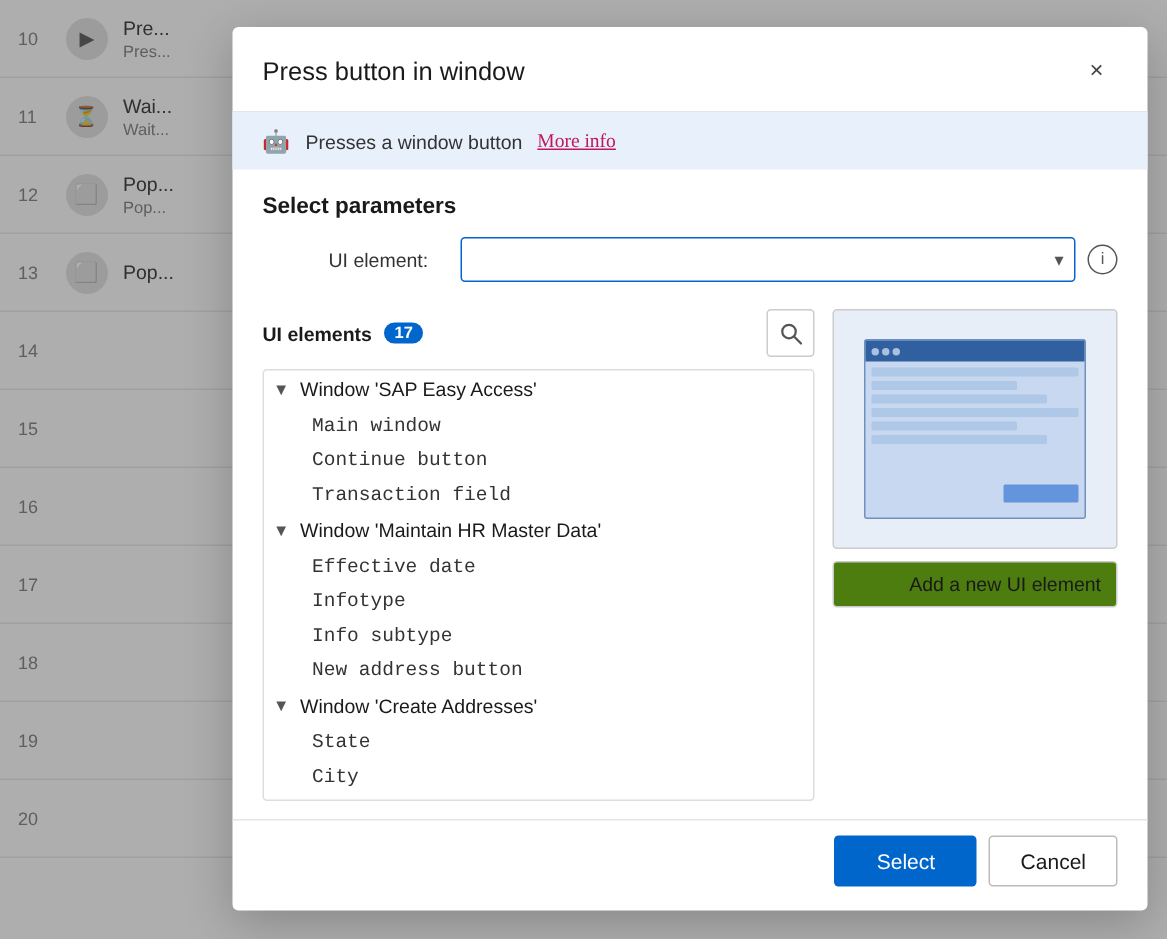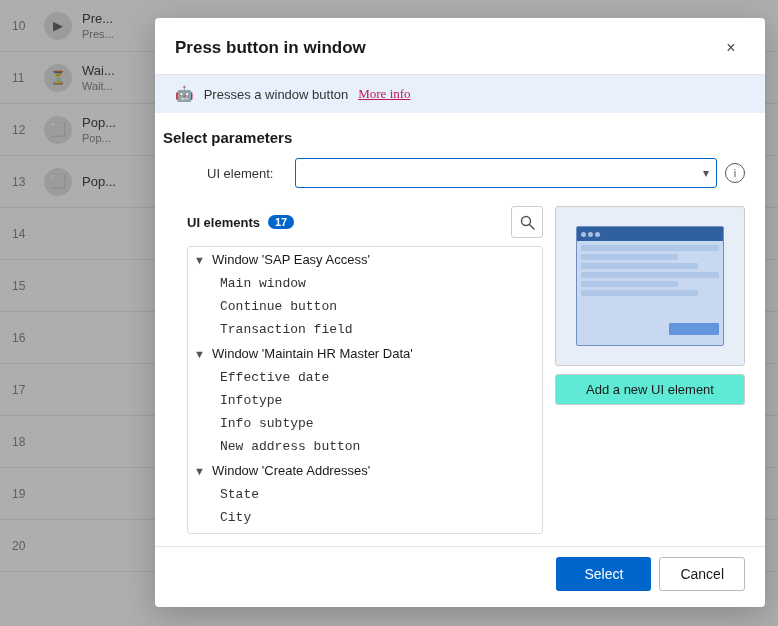--- a/index.html
+++ b/index.html
@@ -80,21 +80,21 @@
     .modal-header {
       display: flex;
       align-items: center;
       justify-content: space-between;
       padding: 16px 20px 12px 20px;
       border-bottom: 1px solid #e5e5e5;
     }
 
     .modal-title {
       font-size: 17px;
-      font-weight: 700;
+      font-weight: 400;
       color: #1a1a1a;
     }
 
     .modal-close {
       width: 28px;
       height: 28px;
       border: none;
       background: none;
       cursor: pointer;
       display: flex;
@@ -123,21 +123,21 @@
 
     .info-banner a {
       color: #be185d;
       text-decoration: underline;
       cursor: pointer;
       font-family: Liberation Serif, serif;
     }
 
     
     .modal-section {
-      padding: 16px 20px 8px 8px;
+      padding: 16px 20px 8px 20px;
     }
 
     .section-title {
       font-size: 15px;
       font-weight: 600;
       color: #1a1a1a;
       margin-bottom: 12px;
     }
 
     .field-row {
@@ -195,21 +195,21 @@
       color: #555;
       cursor: pointer;
       flex-shrink: 0;
     }
 
     
     .modal-body {
       display: flex;
       flex: 1;
       gap: 0;
-      padding: 0 20px 12px 32px;
+      padding: 0 20px 12px 20px;
       min-height: 340px;
     }
 
     
     .left-panel {
       flex: 1;
       display: flex;
       flex-direction: column;
       margin-right: 12px;
     }
@@ -355,27 +355,27 @@
       bottom: 10px;
       right: 4px;
       width: 50px;
       height: 12px;
       background: rgba(0, 80, 200, 0.5);
       border-radius: 1px;
     }
 
     .add-ui-btn {
       border: 1px solid #ccc;
-      background: #5eead4;
+      background: #4d7c0f;
       border-radius: 3px;
       padding: 7px 10px;
       font-size: 13px;
       color: #1a1a1a;
       cursor: pointer;
-      text-align: center;
+      text-align: right;
       white-space: nowrap;
     }
 
     
     .modal-footer {
       display: flex;
       justify-content: flex-end;
       gap: 8px;
       padding: 10px 20px 16px 20px;
       border-top: 1px solid #e5e5e5;

